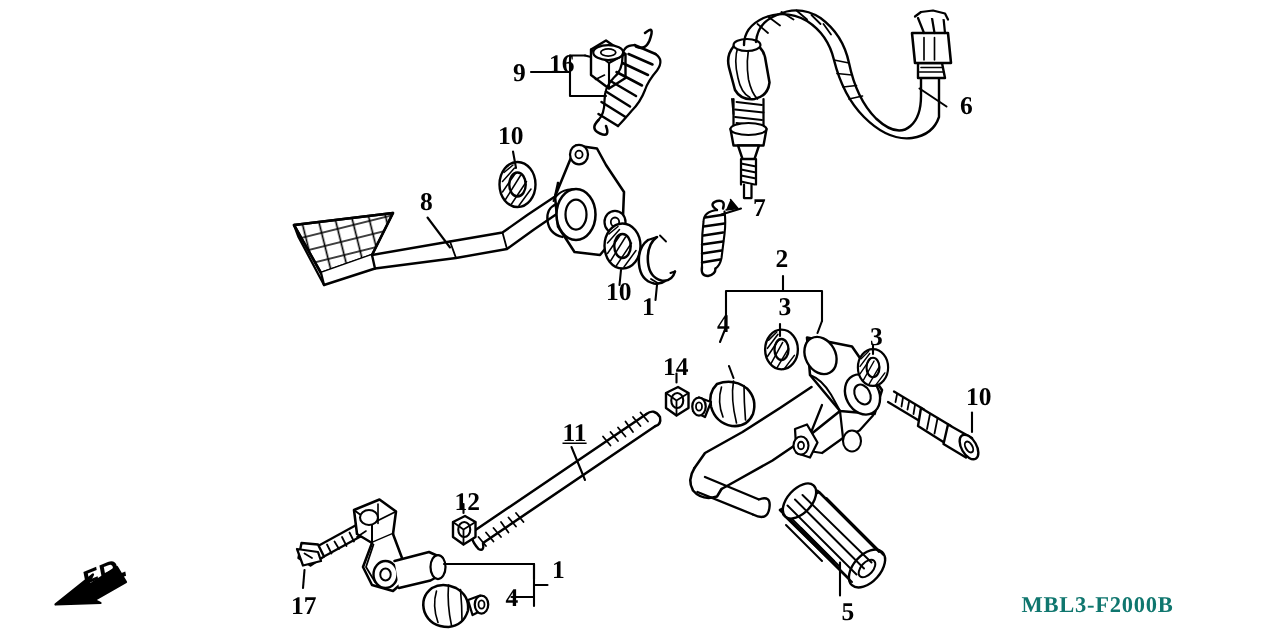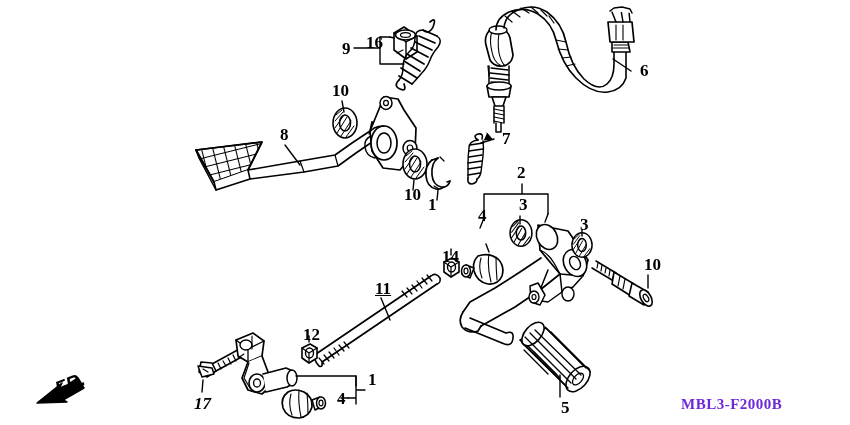--- a/index.html
+++ b/index.html
@@ -32,21 +32,21 @@
     color: #000000;
     line-height: 1;
     white-space: nowrap;
     letter-spacing: 0px;
   }
   #part-code {
     position: absolute;
     font-family: "Liberation Serif", serif;
     font-size: 15px;
     font-weight: 700;
-    color: #6d28d9;
+    color: #0f766e;
     letter-spacing: 0.5px;
     white-space: nowrap;
   }
   #fr-text {
     position: absolute;
     font-family: "Liberation Sans", sans-serif;
     font-size: 19px;
     font-weight: 700;
     font-style: italic;
     color: #000000;
@@ -336,22 +336,22 @@
   <div class="label" style="left:561px; top:399px;">5</div>
   <div class="label" style="left:640px; top:62px;">6</div>
   <div class="label" style="left:502px; top:130px;">7</div>
   <div class="label" style="left:280px; top:126px;">8</div>
   <div class="label" style="left:342px; top:40px;">9</div>
   <div class="label" style="left:332px; top:82px;">10</div>
   <div class="label" style="left:404px; top:186px;">10</div>
   <div class="label" style="left:375px; top:280px;text-decoration:underline;">11</div>
   <div class="label" style="left:644px; top:256px;">10</div>
   <div class="label" style="left:303px; top:326px;">12</div>
-  <div class="label" style="left:442px; top:236px;margin-top:12px;">14</div>
+  <div class="label" style="left:442px; top:236px;">14</div>
   <div class="label" style="left:428px; top:196px;">1</div>
   <div class="label" style="left:366px; top:34px;">16</div>
-  <div class="label" style="left:194px; top:395px;font-style:italic;">17</div>
+  <div class="label" style="left:194px; top:395px;">17</div>
 
   <div id="fr-text" style="left:60px; top:378px;">FR.</div>
 
   <div id="part-code" style="left:681px; top:396px;">MBL3-F2000B</div>
 
 </div>
 
 </body></html>

